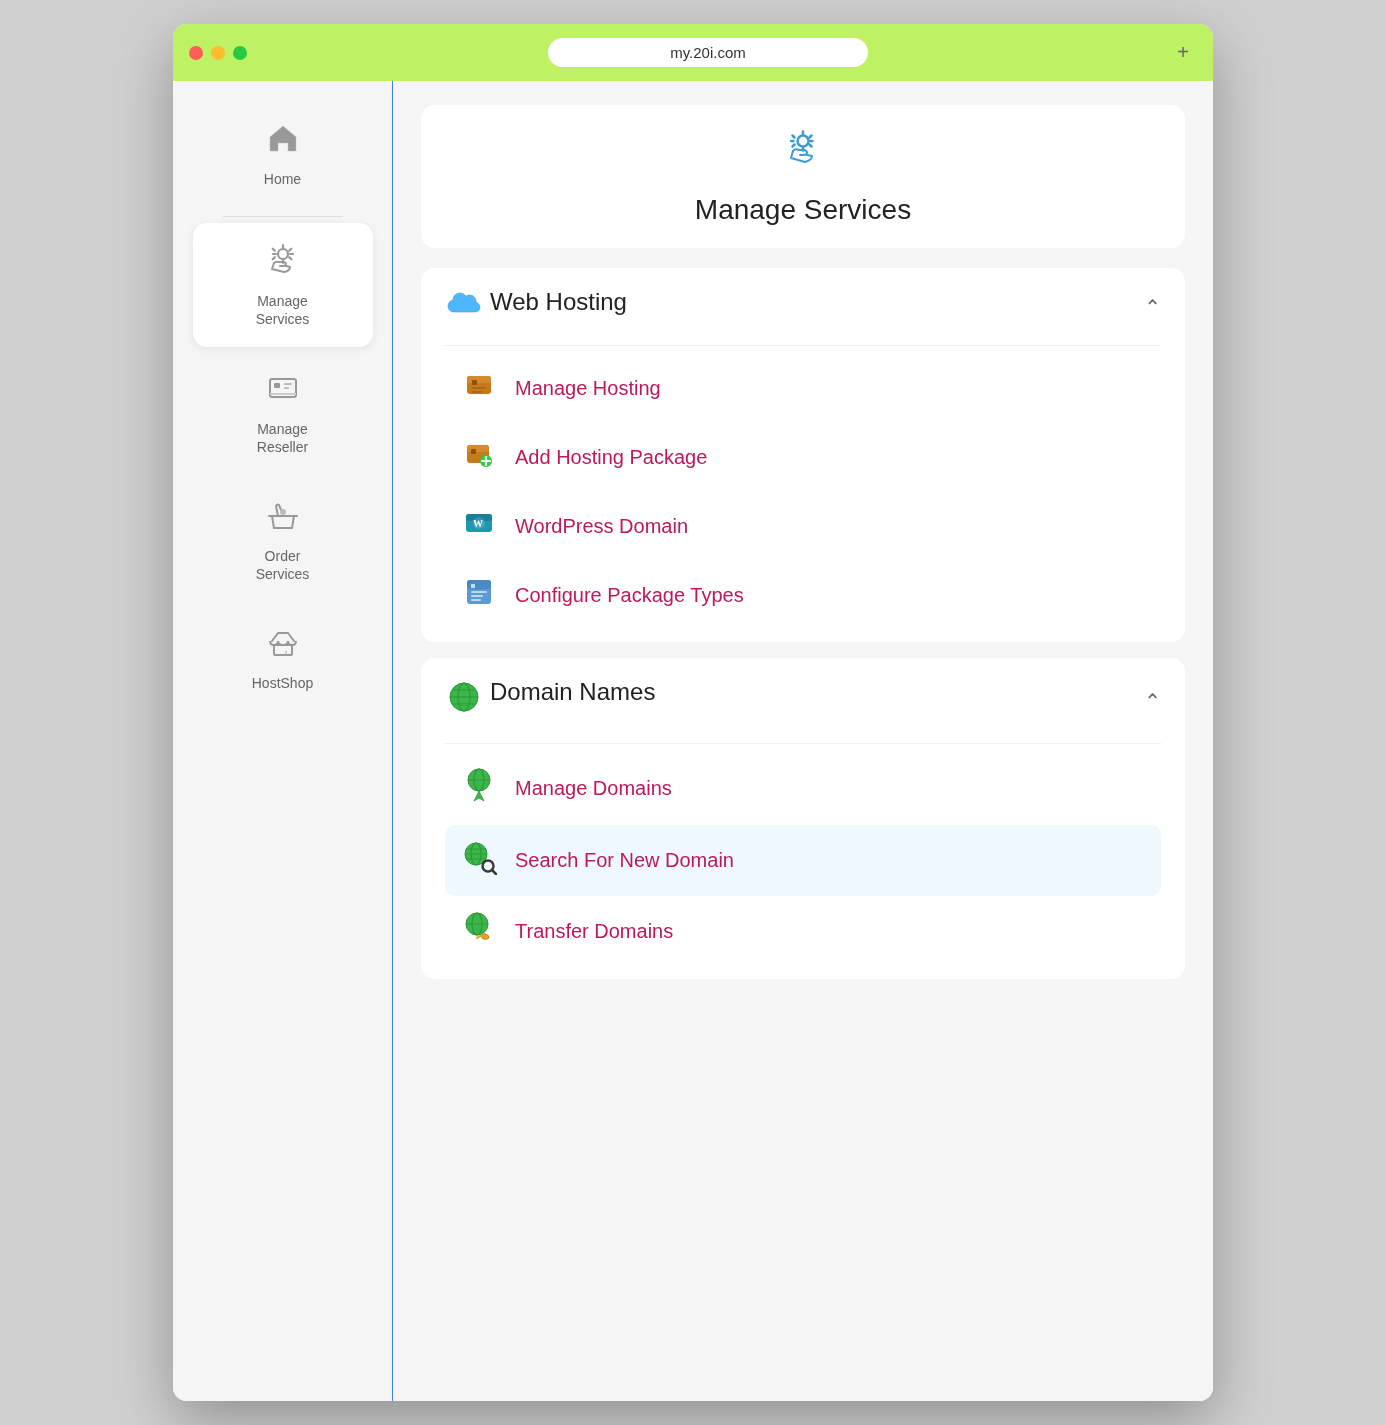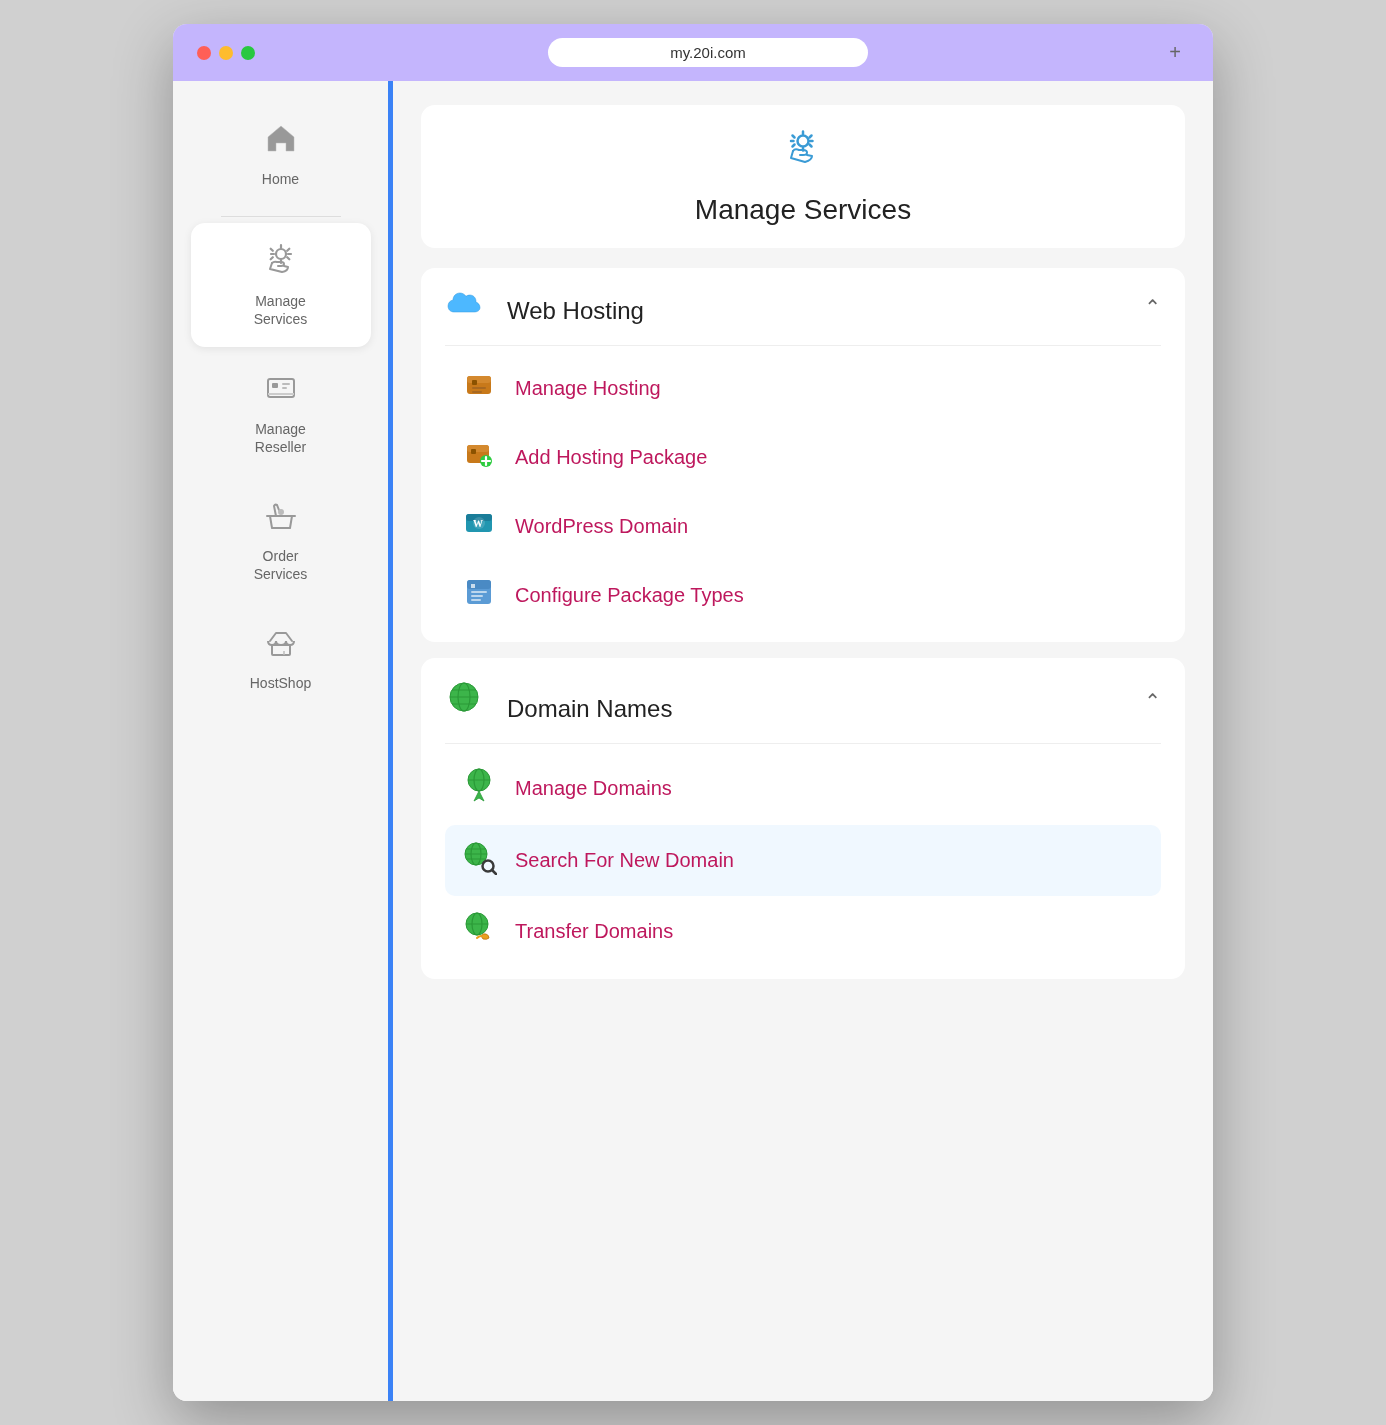--- a/index.html
+++ b/index.html
@@ -12,22 +12,22 @@
       font-family: -apple-system, BlinkMacSystemFont, 'Segoe UI', sans-serif;
     }
     .browser-window {
       width: 1040px;
       background: #f0f0f0;
       border-radius: 14px;
       box-shadow: 0 20px 60px rgba(0,0,0,0.3);
       overflow: hidden;
     }
     .browser-chrome {
-      background: #c4b5fd;
-      padding: 14px 24px;
+      background: #bef264;
+      padding: 14px 16px;
       display: flex;
       align-items: center;
       gap: 12px;
     }
     .traffic-lights {
       display: flex;
       gap: 8px;
       align-items: center;
     }
     .traffic-light {
@@ -73,21 +73,21 @@
     }
     
     .sidebar {
       width: 220px;
       background: #f5f5f5;
       padding: 20px 0;
       display: flex;
       flex-direction: column;
       align-items: center;
       gap: 0;
-      border-right: 5px solid #3b82f6;
+      border-right: 1px solid #3b82f6;
     }
     .sidebar-item {
       width: 180px;
       display: flex;
       flex-direction: column;
       align-items: center;
       padding: 18px 10px;
       border-radius: 14px;
       cursor: pointer;
       margin-bottom: 4px;
@@ -146,22 +146,22 @@
     }
     .section-header {
       display: flex;
       align-items: center;
       justify-content: space-between;
       padding: 20px 24px;
       cursor: pointer;
     }
     .section-header-left {
       display: flex;
-      align-items: flex-end;
-      gap: 24px;
+      align-items: flex-start;
+      gap: 7px;
     }
     .section-header-icon {
       font-size: 30px;
     }
     .section-header-title {
       font-size: 24px;
       font-weight: 500;
       color: #222;
     }
     .chevron {

